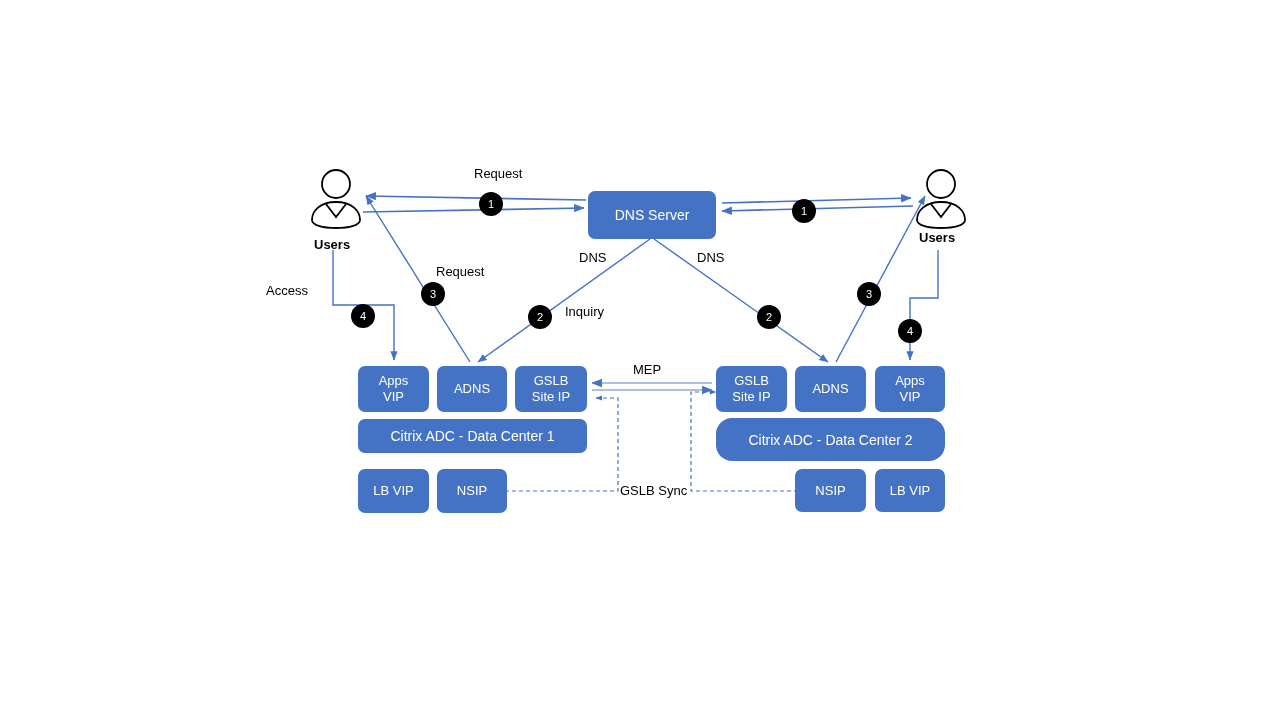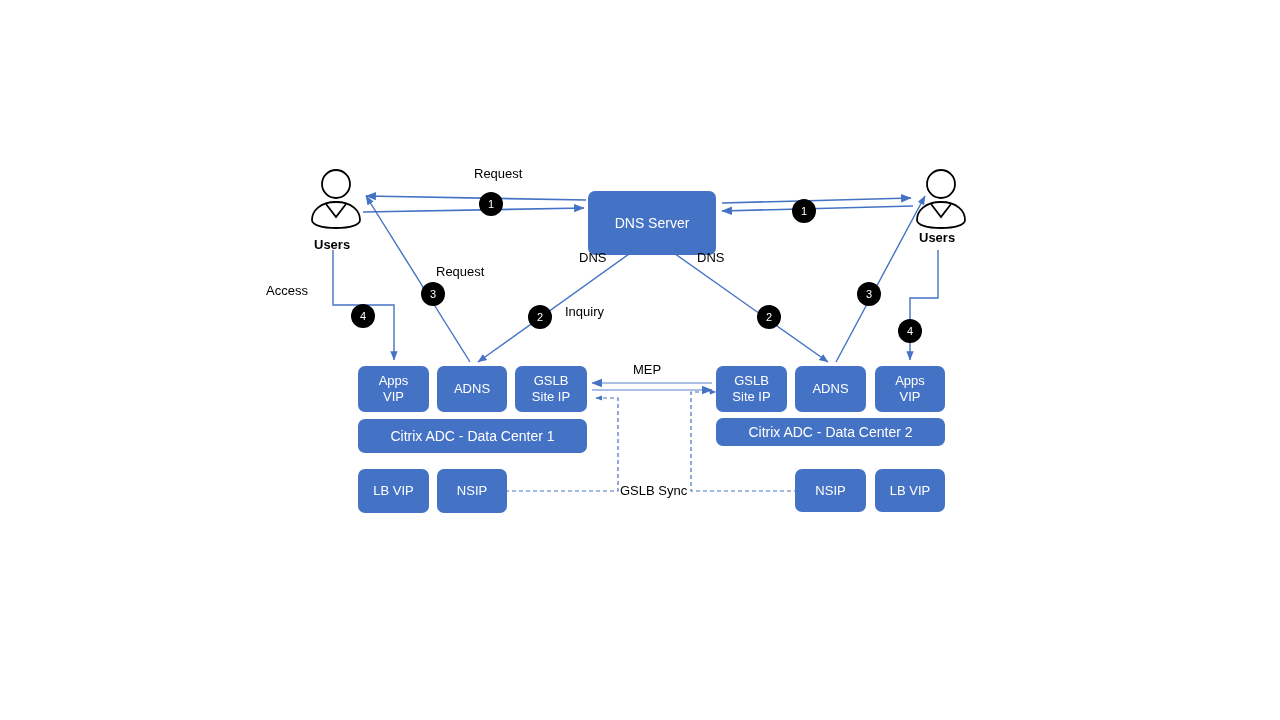--- a/index.html
+++ b/index.html
@@ -122,37 +122,37 @@
     <path d="M30 34 C14 34, 6 43, 6 52 C6 57, 16 60, 30 60 C44 60, 54 57, 54 52 C54 43, 46 34, 30 34 Z" fill="none" stroke="#000000" stroke-width="1.8"></path>
     <path d="M20 36 L30 49 L40 36" fill="none" stroke="#000000" stroke-width="1.8"></path>
   </svg>
 
   <svg class="person" style="left:911px; top:168px; width:60px; height:62px;" viewBox="0 0 60 62">
     <circle cx="30" cy="16" r="14" fill="none" stroke="#000000" stroke-width="1.8"></circle>
     <path d="M30 34 C14 34, 6 43, 6 52 C6 57, 16 60, 30 60 C44 60, 54 57, 54 52 C54 43, 46 34, 30 34 Z" fill="none" stroke="#000000" stroke-width="1.8"></path>
     <path d="M20 36 L30 49 L40 36" fill="none" stroke="#000000" stroke-width="1.8"></path>
   </svg>
 
-  <div class="node-box wide" style="left:588px; top:191px; width:128px; height:64px;">DNS Server</div>
+  <div class="node-box wide" style="left:588px; top:191px; width:128px; height:48px;">DNS Server</div>
 
   <div class="node-box" style="left:358px; top:366px; width:71px; height:46px;">Apps
 VIP</div>
   <div class="node-box" style="left:437px; top:366px; width:70px; height:46px;">ADNS</div>
   <div class="node-box" style="left:515px; top:366px; width:72px; height:46px;">GSLB
 Site IP</div>
   <div class="node-box wide" style="left:358px; top:419px; width:229px; height:34px;">Citrix ADC - Data Center 1</div>
   <div class="node-box" style="left:358px; top:469px; width:71px; height:44px;">LB VIP</div>
   <div class="node-box" style="left:437px; top:469px; width:70px; height:44px;">NSIP</div>
 
   <div class="node-box" style="left:716px; top:366px; width:71px; height:46px;">GSLB
 Site IP</div>
   <div class="node-box" style="left:795px; top:366px; width:71px; height:46px;">ADNS</div>
   <div class="node-box" style="left:875px; top:366px; width:70px; height:46px;">Apps
 VIP</div>
-  <div class="node-box wide" style="left:716px; top:418px; width:229px; height:28px;">Citrix ADC - Data Center 2</div>
+  <div class="node-box wide" style="left:716px; top:418px; width:229px; height:43px;border-radius:16px;">Citrix ADC - Data Center 2</div>
   <div class="node-box" style="left:795px; top:469px; width:71px; height:43px;">NSIP</div>
   <div class="node-box" style="left:875px; top:469px; width:70px; height:43px;">LB VIP</div>
 
   <div class="text-label bold" style="left:314px; top:237px;">Users</div>
   <div class="text-label bold" style="left:919px; top:230px;">Users</div>
 
   <div class="text-label" style="left:474px; top:166px;">Request</div>
   <div class="text-label" style="left:436px; top:264px;">Request</div>
   <div class="text-label" style="left:266px; top:283px;text-align:center;">Access</div>
   <div class="text-label" style="left:565px; top:304px;">Inquiry</div>

